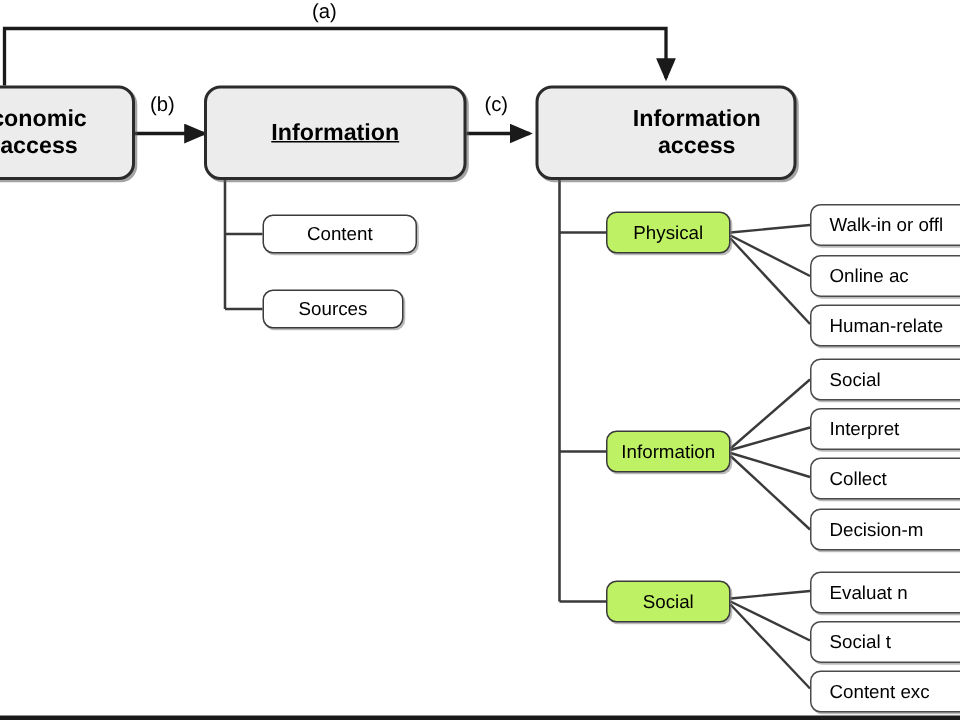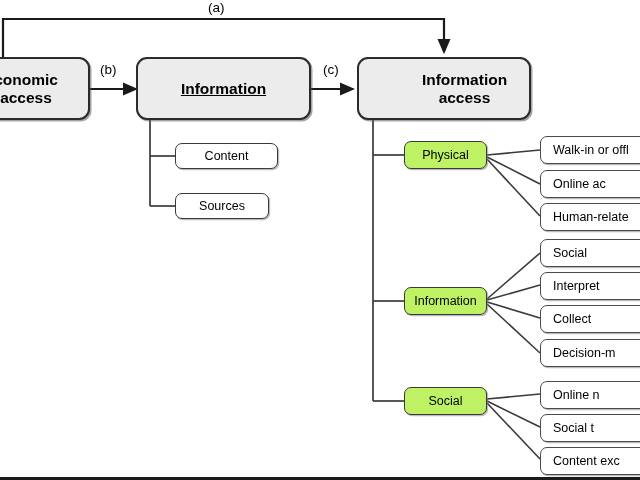--- a/index.html
+++ b/index.html
@@ -192,21 +192,21 @@
     <span>Interpret</span>
   </div>
   <div class="node leaf" style="left:540px; top:305px; width:135px; height:28px;">
     <span>Collect</span>
   </div>
   <div class="node leaf" style="left:540px; top:339px; width:135px; height:28px;">
     <span>Decision-m</span>
   </div>
 
   <div class="node leaf" style="left:540px; top:381px; width:135px; height:28px;">
-    <span>Online n</span>
+    <span>Evaluat n</span>
   </div>
   <div class="node leaf" style="left:540px; top:414px; width:135px; height:28px;">
     <span>Social t</span>
   </div>
   <div class="node leaf" style="left:540px; top:447px; width:135px; height:28px;">
     <span>Content exc</span>
   </div>
 
   <div class="bottomrule"></div>
 </div>

